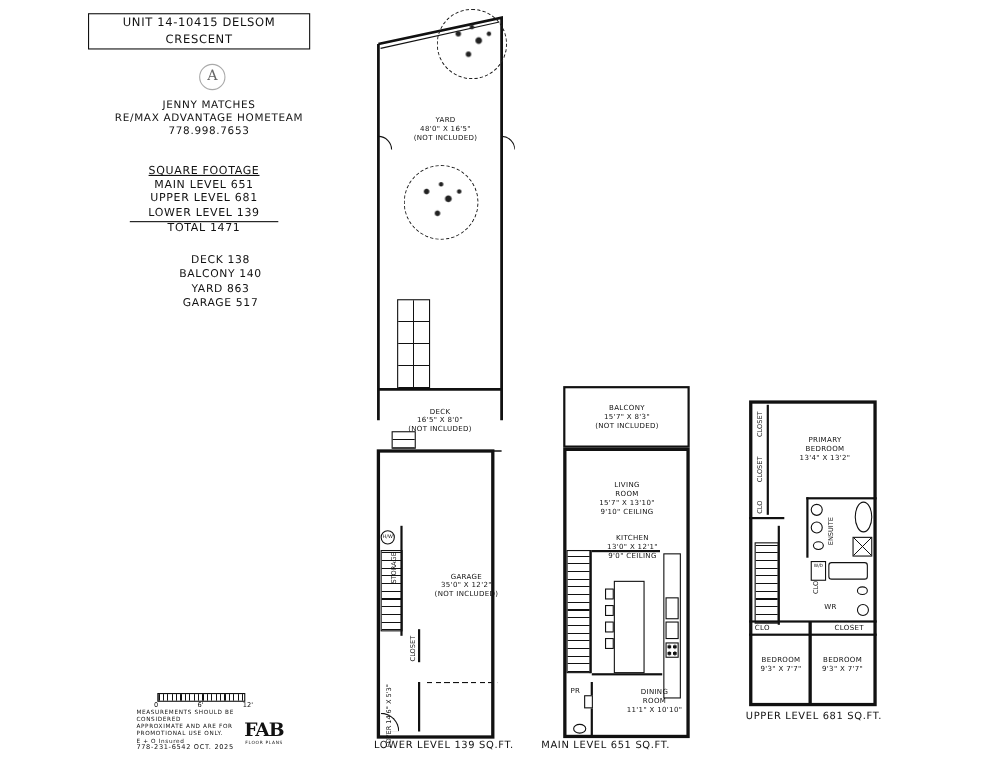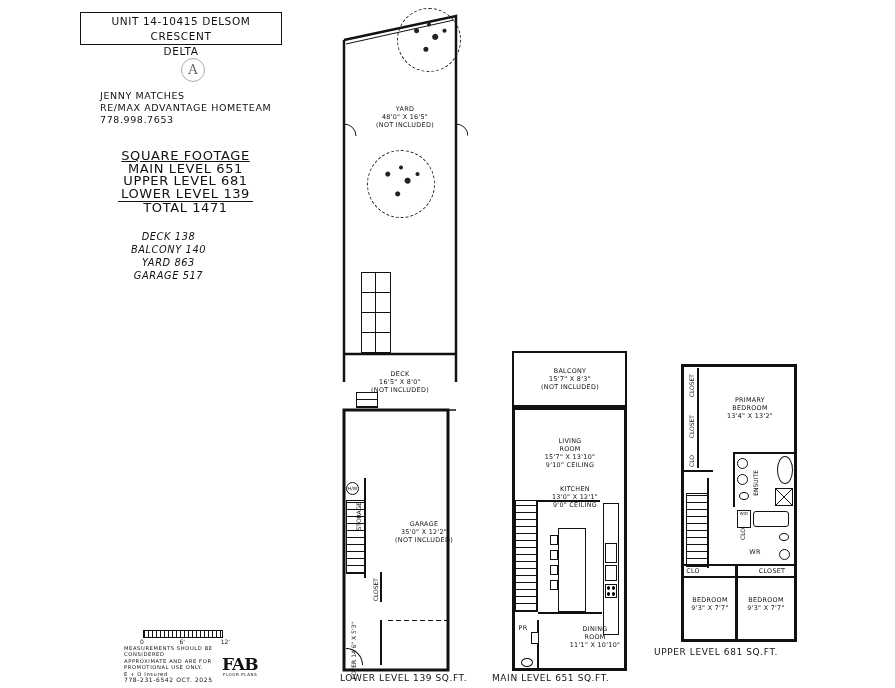--- a/index.html
+++ b/index.html
@@ -4,25 +4,25 @@
 <style>
   html, body { margin:0; padding:0; background:#ffffff; }
   body { width:895px; height:688px; position:relative; overflow:hidden;
          font-family:"DejaVu Sans", sans-serif; color:#111; }
   .abs { position:absolute; }
   .caps { text-transform:uppercase; letter-spacing:0.6px; }
   .title-box { left:80px; top:12px; width:202px; height:33px; border:1.5px solid #111;
                text-align:center; font-size:10.5px; line-height:15px; padding-top:1px; box-sizing:border-box; }
   .logo { left:181px; top:58px; width:22px; height:22px; border:1px solid #aaa; border-radius:50%;
           font-family:"DejaVu Serif", serif; font-size:13px; color:#666; text-align:center; line-height:22px; }
-  .agent { left:100px; top:90px; width:180px; font-size:9.5px; line-height:12px; }
-  .sqft { left:118px; top:150px; width:135px; text-align:center; font-size:13px; line-height:12.7px; }
+  .agent { left:100px; top:90px; width:180px; text-align:center; font-size:9.5px; line-height:12px; }
+  .sqft { left:118px; top:150px; width:135px; text-align:center; font-size:10px; line-height:12.7px; }
   .sqft .hdr { text-decoration:underline; }
   .sqft .rule { border-bottom:1px solid #111; }
-  .extras { left:101px; top:230px; width:135px; text-align:center; font-size:9.8px; line-height:13px;font-style:italic; }
+  .extras { left:133px; top:230px; width:135px; text-align:center; font-size:9.8px; line-height:13px; }
   .scale { left:143px; top:630px; width:78px; height:6px; border:1px solid #111;
            background:repeating-linear-gradient(90deg,#111 0 1px,#fff 1px 4px); }
   .scale-labels { left:140px; top:638px; width:90px; font-size:6px; display:flex; justify-content:space-between; }
   .disclaimer { left:124px; top:645px; width:110px; font-size:5.2px; line-height:6.4px; }
   .fab { left:222px; top:654px; font-family:"DejaVu Serif", serif; font-size:17px; font-weight:bold; letter-spacing:-1px; }
   .fab-sub { left:223px; top:672px; font-size:4px; }
   .wall { position:absolute; border:2.5px solid #111; box-sizing:border-box; background:#fff; }
   .thin { position:absolute; background:#111; }
   .room-label { position:absolute; text-align:center; font-size:6.4px; line-height:8px; text-transform:uppercase; letter-spacing:0.3px; }
   .level-label { position:absolute; font-size:9px; text-transform:uppercase; letter-spacing:0.6px; }
@@ -40,21 +40,20 @@
   .oval { position:absolute; border:1px solid #111; border-radius:50%; }
   .xbox { position:absolute; border:1px solid #111; background:
           linear-gradient(45deg, transparent 48%, #111 49% 51%, transparent 52%),
           linear-gradient(-45deg, transparent 48%, #111 49% 51%, transparent 52%); }
 </style>
 </head>
 <body>
 
 <div class="abs title-box caps">
   <div>UNIT 14-10415 DELSOM CRESCENT</div>
-  <div>DELTA</div>
 </div>
 <div class="abs logo">A</div>
 <div class="abs agent caps">
   <div>JENNY MATCHES</div>
   <div>RE/MAX ADVANTAGE HOMETEAM</div>
   <div>778.998.7653</div>
 </div>
 <div class="abs sqft caps">
   <div class="hdr">SQUARE FOOTAGE</div>
   <div>MAIN LEVEL 651</div>
@@ -215,14 +214,14 @@
   <div class="thin" style="left:681px;top:576px;width:116px;height:1.5px"></div>
   <div class="thin" style="left:735px;top:565px;width:2.5px;height:75px"></div>
   <div class="room-label" style="left:687px;top:596px;width:46px">
     <div>BEDROOM</div>
     <div>9'3" X 7'7"</div>
   </div>
   <div class="room-label" style="left:740px;top:596px;width:52px">
     <div>BEDROOM</div>
     <div>9'3" X 7'7"</div>
   </div>
-  <div class="level-label" style="left:654px;top:647px">UPPER LEVEL 681 SQ.FT.</div>
+  <div class="level-label" style="left:678px;top:647px">UPPER LEVEL 681 SQ.FT.</div>
 </div>
 
 </body></html>

